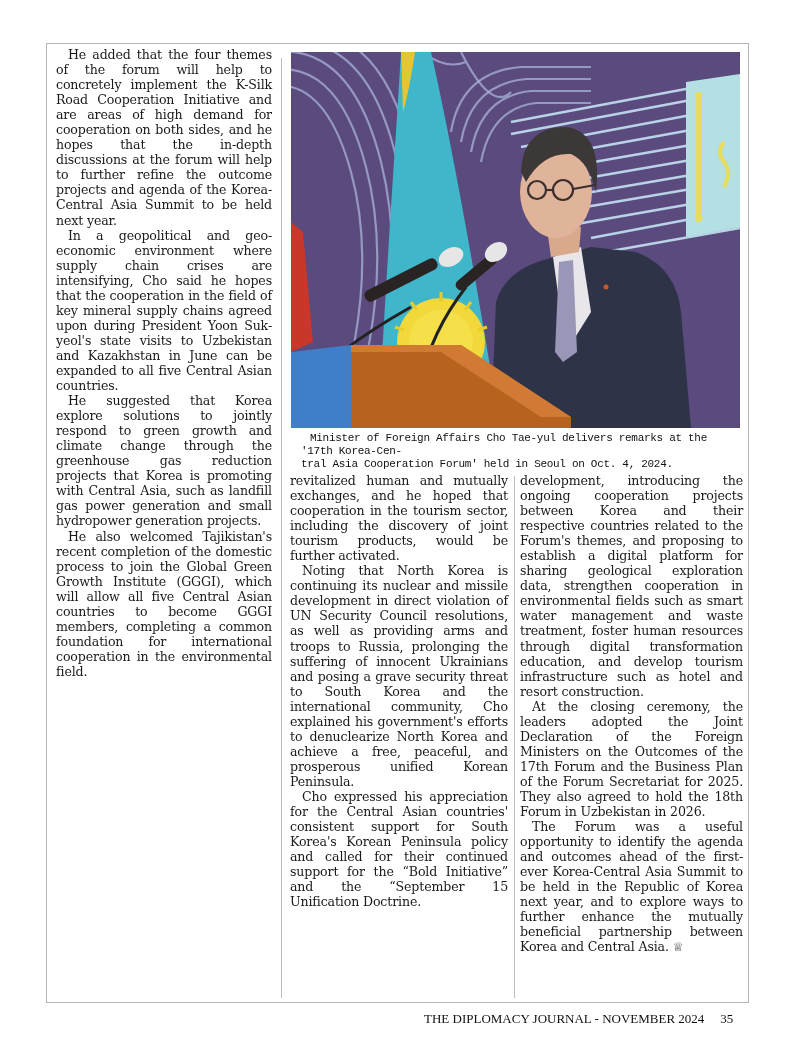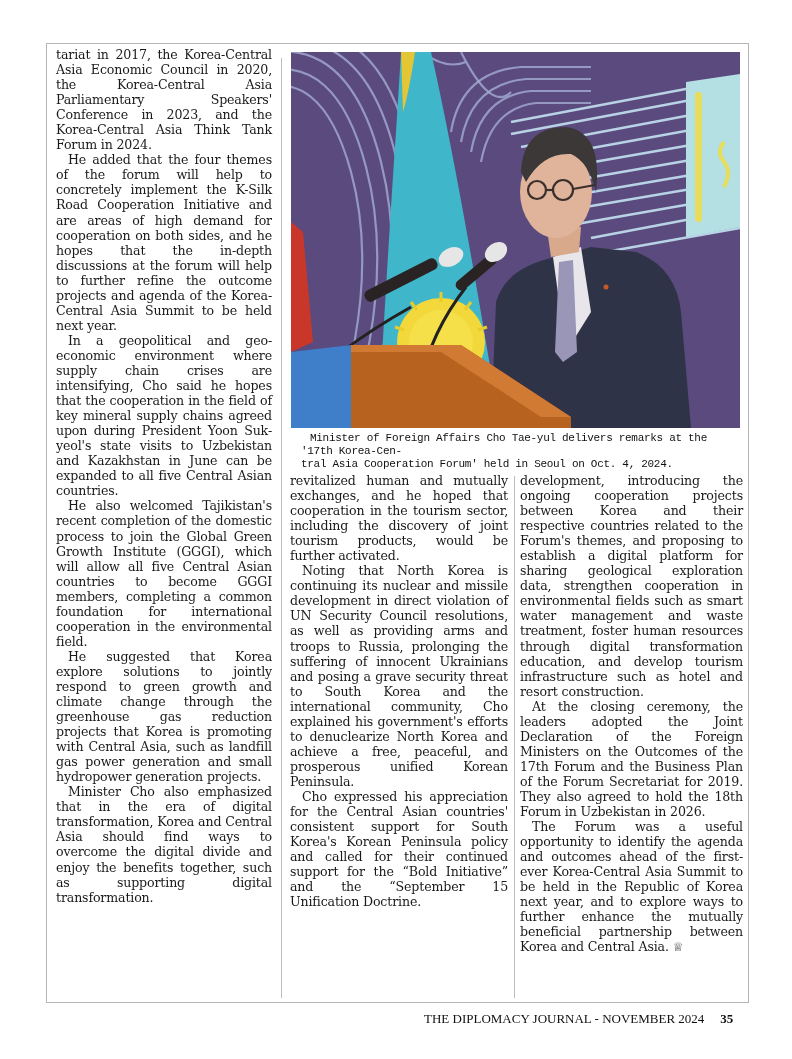--- a/index.html
+++ b/index.html
@@ -32,37 +32,35 @@
     font-family: Liberation Mono, monospace;
     font-size: 11px; line-height: 13px; color: #111;
     letter-spacing: -0.3px;
   }
   .caption span.ind { padding-left: 9px; }
   .footer {
     position: absolute; left: 424px; top: 1011px;
     font-family: "Liberation Serif", "DejaVu Serif", serif;
     font-size: 13px; color: #111; white-space: nowrap;
   }
-  .footer .pg { margin-left: 16px; font-weight: bold; }
+  .footer .pg { margin-left: 16px; }
   .end-mark { font-size: 12px; }
 </style>
 </head>
 <body>
 
 <div class="frame"></div>
 <div class="divider div1"></div>
 <div class="divider div2"></div>
 
 <div class="col col1">
-  <p class="first">tariat in 2017, the Korea-Central Asia Economic Council in 2020, the Korea-Central Asia Parliamentary Speakers' Conference in 2023, and the Korea-Central Asia Think Tank Forum in 2024.</p>
   <p>He added that the four themes of the forum will help to concretely implement the K-Silk Road Cooperation Initiative and are areas of high demand for cooperation on both sides, and he hopes that the in-depth discussions at the forum will help to further refine the outcome projects and agenda of the Korea-Central Asia Summit to be held next year.</p>
   <p>In a geopolitical and geo-economic environment where supply chain crises are intensifying, Cho said he hopes that the cooperation in the field of key mineral supply chains agreed upon during President Yoon Suk-yeol's state visits to Uzbekistan and Kazakhstan in June can be expanded to all five Central Asian countries.</p>
+  <p>He suggested that Korea explore solutions to jointly respond to green growth and climate change through the greenhouse gas reduction projects that Korea is promoting with Central Asia, such as landfill gas power generation and small hydropower generation projects.</p>
   <p>He also welcomed Tajikistan's recent completion of the domestic process to join the Global Green Growth Institute (GGGI), which will allow all five Central Asian countries to become GGGI members, completing a common foundation for international cooperation in the environmental field.</p>
-  <p>He suggested that Korea explore solutions to jointly respond to green growth and climate change through the greenhouse gas reduction projects that Korea is promoting with Central Asia, such as landfill gas power generation and small hydropower generation projects.</p>
-  <p>Minister Cho also emphasized that in the era of digital transformation, Korea and Central Asia should find ways to overcome the digital divide and enjoy the benefits together, such as supporting digital transformation.</p>
 </div>
 
 <div class="photo" role="img" aria-label="Minister of Foreign Affairs Cho Tae-yul speaking at a podium with two microphones in front of a Kazakhstan flag and a purple striped backdrop">
   <svg width="449" height="376" viewBox="0 0 449 376" xmlns="http://www.w3.org/2000/svg">
 
     <rect x="0" y="0" width="449" height="376" fill="#5b4a7e"></rect>
 
     <g fill="none" stroke="#a9b3d6" stroke-width="2.2" opacity="0.75">
       <path d="M-40 40 Q 30 10 60 120 T 40 380"></path>
       <path d="M-30 20 Q 45 0 75 115 T 55 380"></path>
@@ -159,19 +157,19 @@
 </div>
 
 <div class="col col2">
   <p class="first">revitalized human and mutually exchanges, and he hoped that cooperation in the tourism sector, including the discovery of joint tourism products, would be further activated.</p>
   <p>Noting that North Korea is continuing its nuclear and missile development in direct violation of UN Security Council resolutions, as well as providing arms and troops to Russia, prolonging the suffering of innocent Ukrainians and posing a grave security threat to South Korea and the international community, Cho explained his government's efforts to denuclearize North Korea and achieve a free, peaceful, and prosperous unified Korean Peninsula.</p>
   <p>Cho expressed his appreciation for the Central Asian countries' consistent support for South Korea's Korean Peninsula policy and called for their continued support for the “Bold Initiative” and the “September 15 Unification Doctrine.</p>
 </div>
 
 <div class="col col3">
   <p class="first">development, introducing the ongoing cooperation projects between Korea and their respective countries related to the Forum's themes, and proposing to establish a digital platform for sharing geological exploration data, strengthen cooperation in environmental fields such as smart water management and waste treatment, foster human resources through digital transformation education, and develop tourism infrastructure such as hotel and resort construction.</p>
-  <p>At the closing ceremony, the leaders adopted the Joint Declaration of the Foreign Ministers on the Outcomes of the 17th Forum and the Business Plan of the Forum Secretariat for 2019. They also agreed to hold the 18th Forum in Uzbekistan in 2026.</p>
+  <p>At the closing ceremony, the leaders adopted the Joint Declaration of the Foreign Ministers on the Outcomes of the 17th Forum and the Business Plan of the Forum Secretariat for 2025. They also agreed to hold the 18th Forum in Uzbekistan in 2026.</p>
   <p><span>The Forum was a useful opportunity to identify the agenda and outcomes ahead of the first-ever Korea-Central Asia Summit to be held in the Republic of Korea next year, and to explore ways to further enhance the mutually beneficial partnership between Korea and Central Asia.</span> <span class="end-mark">♕</span></p>
 </div>
 
 <div class="footer">
   <span>THE DIPLOMACY JOURNAL - NOVEMBER 2024</span><span class="pg">35</span>
 </div>
 
 </body></html>

